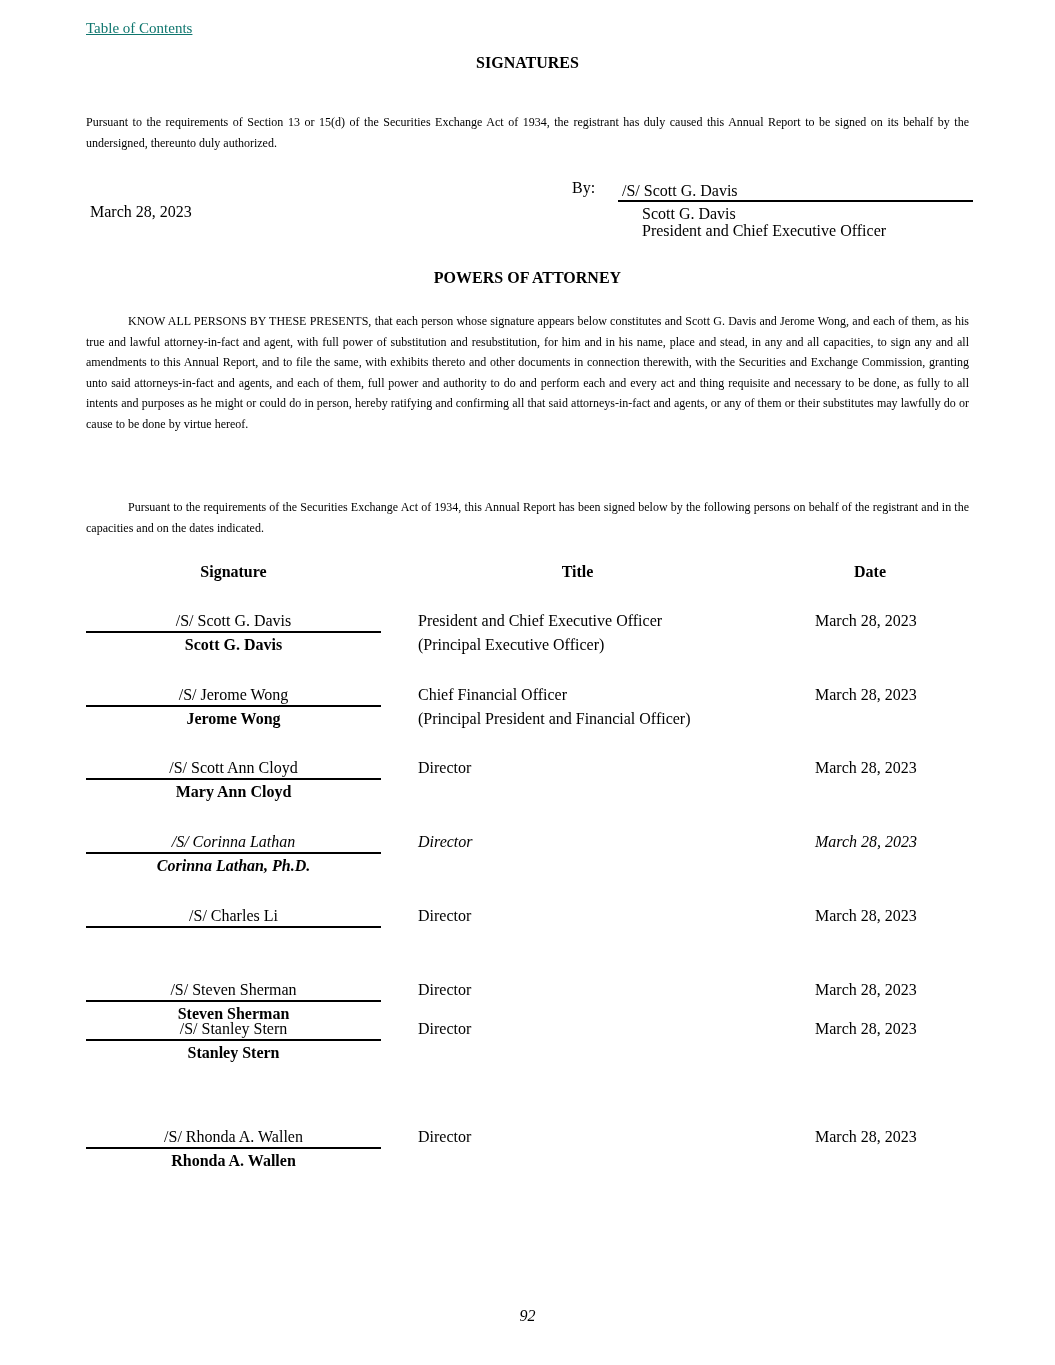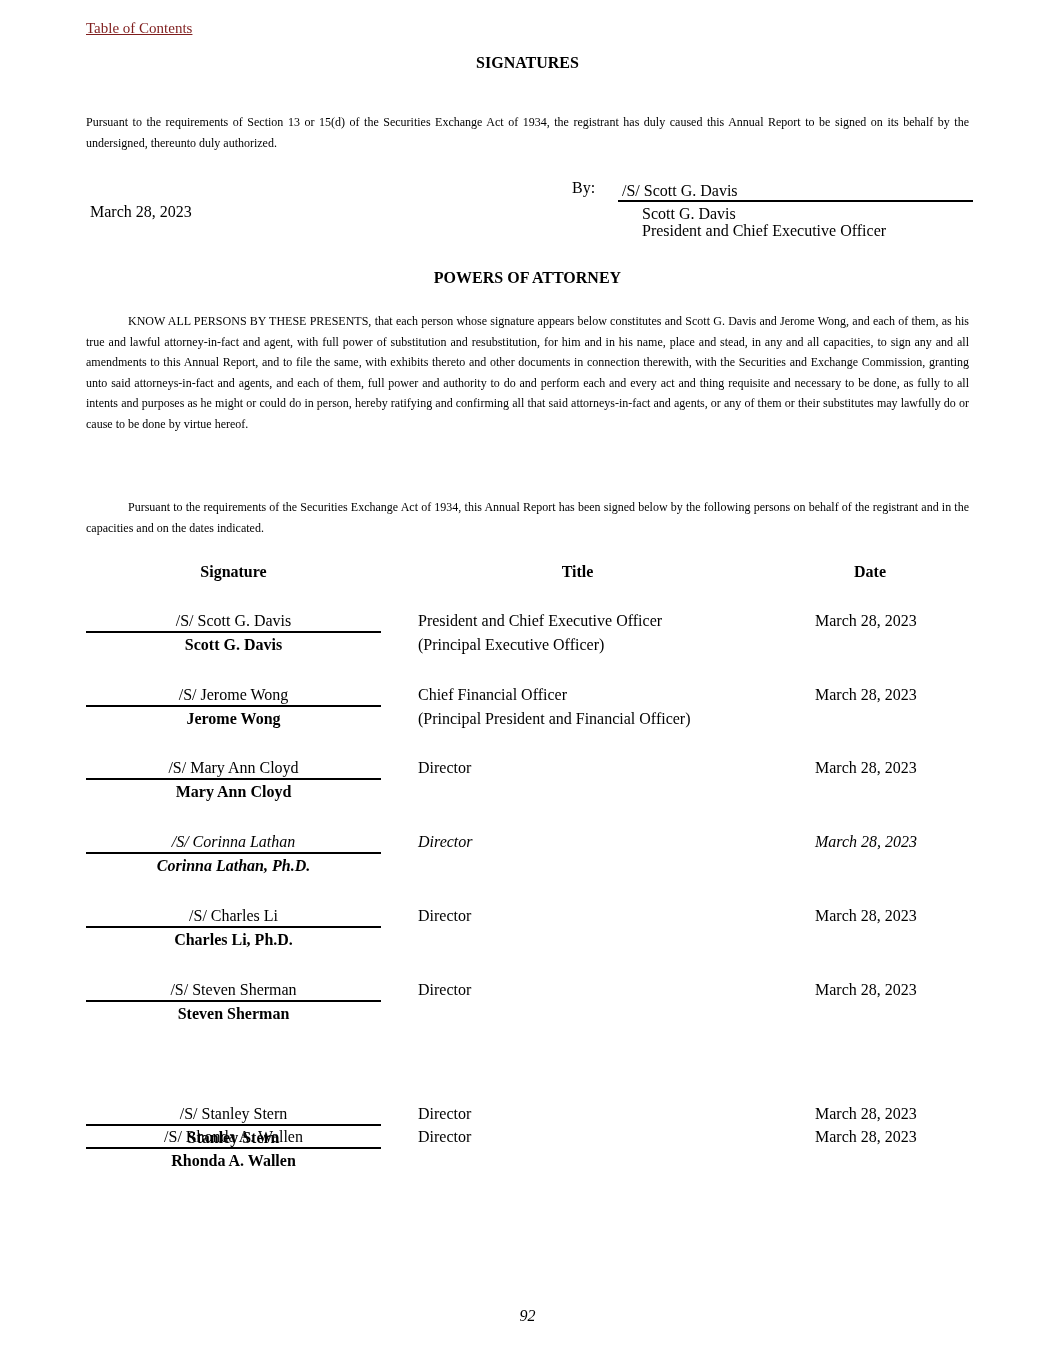--- a/index.html
+++ b/index.html
@@ -3,21 +3,21 @@
   <meta charset="utf-8">
   <style>
     html, body { margin: 0; padding: 0; background: #ffffff; }
     body {
       width: 1055px; height: 1365px; position: relative; overflow: hidden;
       font-family: "Liberation Serif", "DejaVu Serif", serif;
       color: #000; font-size: 16px;
     }
     .toc-link {
       position: absolute; left: 86px; top: 20px;
-      color: #7f1d1d; text-decoration: underline; font-size: 15px; cursor: pointer;
+      color: #0f766e; text-decoration: underline; font-size: 15px; cursor: pointer;
     }
     .heading {
       position: absolute; left: 0; width: 1055px; text-align: center;
       font-weight: bold; font-size: 16px;
     }
     .para {
       position: absolute; left: 86px; width: 883px;
       text-align: justify; line-height: 20.6px; font-size: 12px;
     }
     .para.indent { text-indent: 42px; }
@@ -77,48 +77,47 @@
       <div class="sig-date">March 28, 2023</div>
     </div>
     <div class="sig-row" style="top: 683.7px;">
       <div class="sig-line">/S/ Jerome Wong</div>
       <div class="sig-name">Jerome Wong</div>
       <div class="sig-title">Chief Financial Officer</div>
       <div class="sig-subtitle">(Principal President and Financial Officer)</div>
       <div class="sig-date">March 28, 2023</div>
     </div>
     <div class="sig-row" style="top: 757.4px;">
-      <div class="sig-line">/S/ Mary Ann Cloyd</div>
+      <div class="sig-line">/S/ Scott Ann Cloyd</div>
       <div class="sig-name">Mary Ann Cloyd</div>
       <div class="sig-title">Director</div>
       <div class="sig-subtitle"></div>
       <div class="sig-date">March 28, 2023</div>
     </div>
     <div class="sig-row" style="top: 831.1px; font-style: italic;">
       <div class="sig-line">/S/ Corinna Lathan</div>
       <div class="sig-name">Corinna Lathan, Ph.D.</div>
       <div class="sig-title">Director</div>
       <div class="sig-subtitle"></div>
       <div class="sig-date">March 28, 2023</div>
     </div>
     <div class="sig-row" style="top: 904.8px;">
       <div class="sig-line">/S/ Charles Li</div>
-      <div class="sig-name">Charles Li, Ph.D.</div>
       <div class="sig-title">Director</div>
       <div class="sig-subtitle"></div>
       <div class="sig-date">March 28, 2023</div>
     </div>
     <div class="sig-row" style="top: 978.5px;">
       <div class="sig-line">/S/ Steven Sherman</div>
       <div class="sig-name">Steven Sherman</div>
       <div class="sig-title">Director</div>
       <div class="sig-subtitle"></div>
       <div class="sig-date">March 28, 2023</div>
     </div>
-    <div class="sig-row" style="top: 1103px;">
+    <div class="sig-row" style="top: 1018px;">
       <div class="sig-line">/S/ Stanley Stern</div>
       <div class="sig-name">Stanley Stern</div>
       <div class="sig-title">Director</div>
       <div class="sig-subtitle"></div>
       <div class="sig-date">March 28, 2023</div>
     </div>
     <div class="sig-row" style="top: 1125.9px;">
       <div class="sig-line">/S/ Rhonda A. Wallen</div>
       <div class="sig-name">Rhonda A. Wallen</div>
       <div class="sig-title">Director</div>

